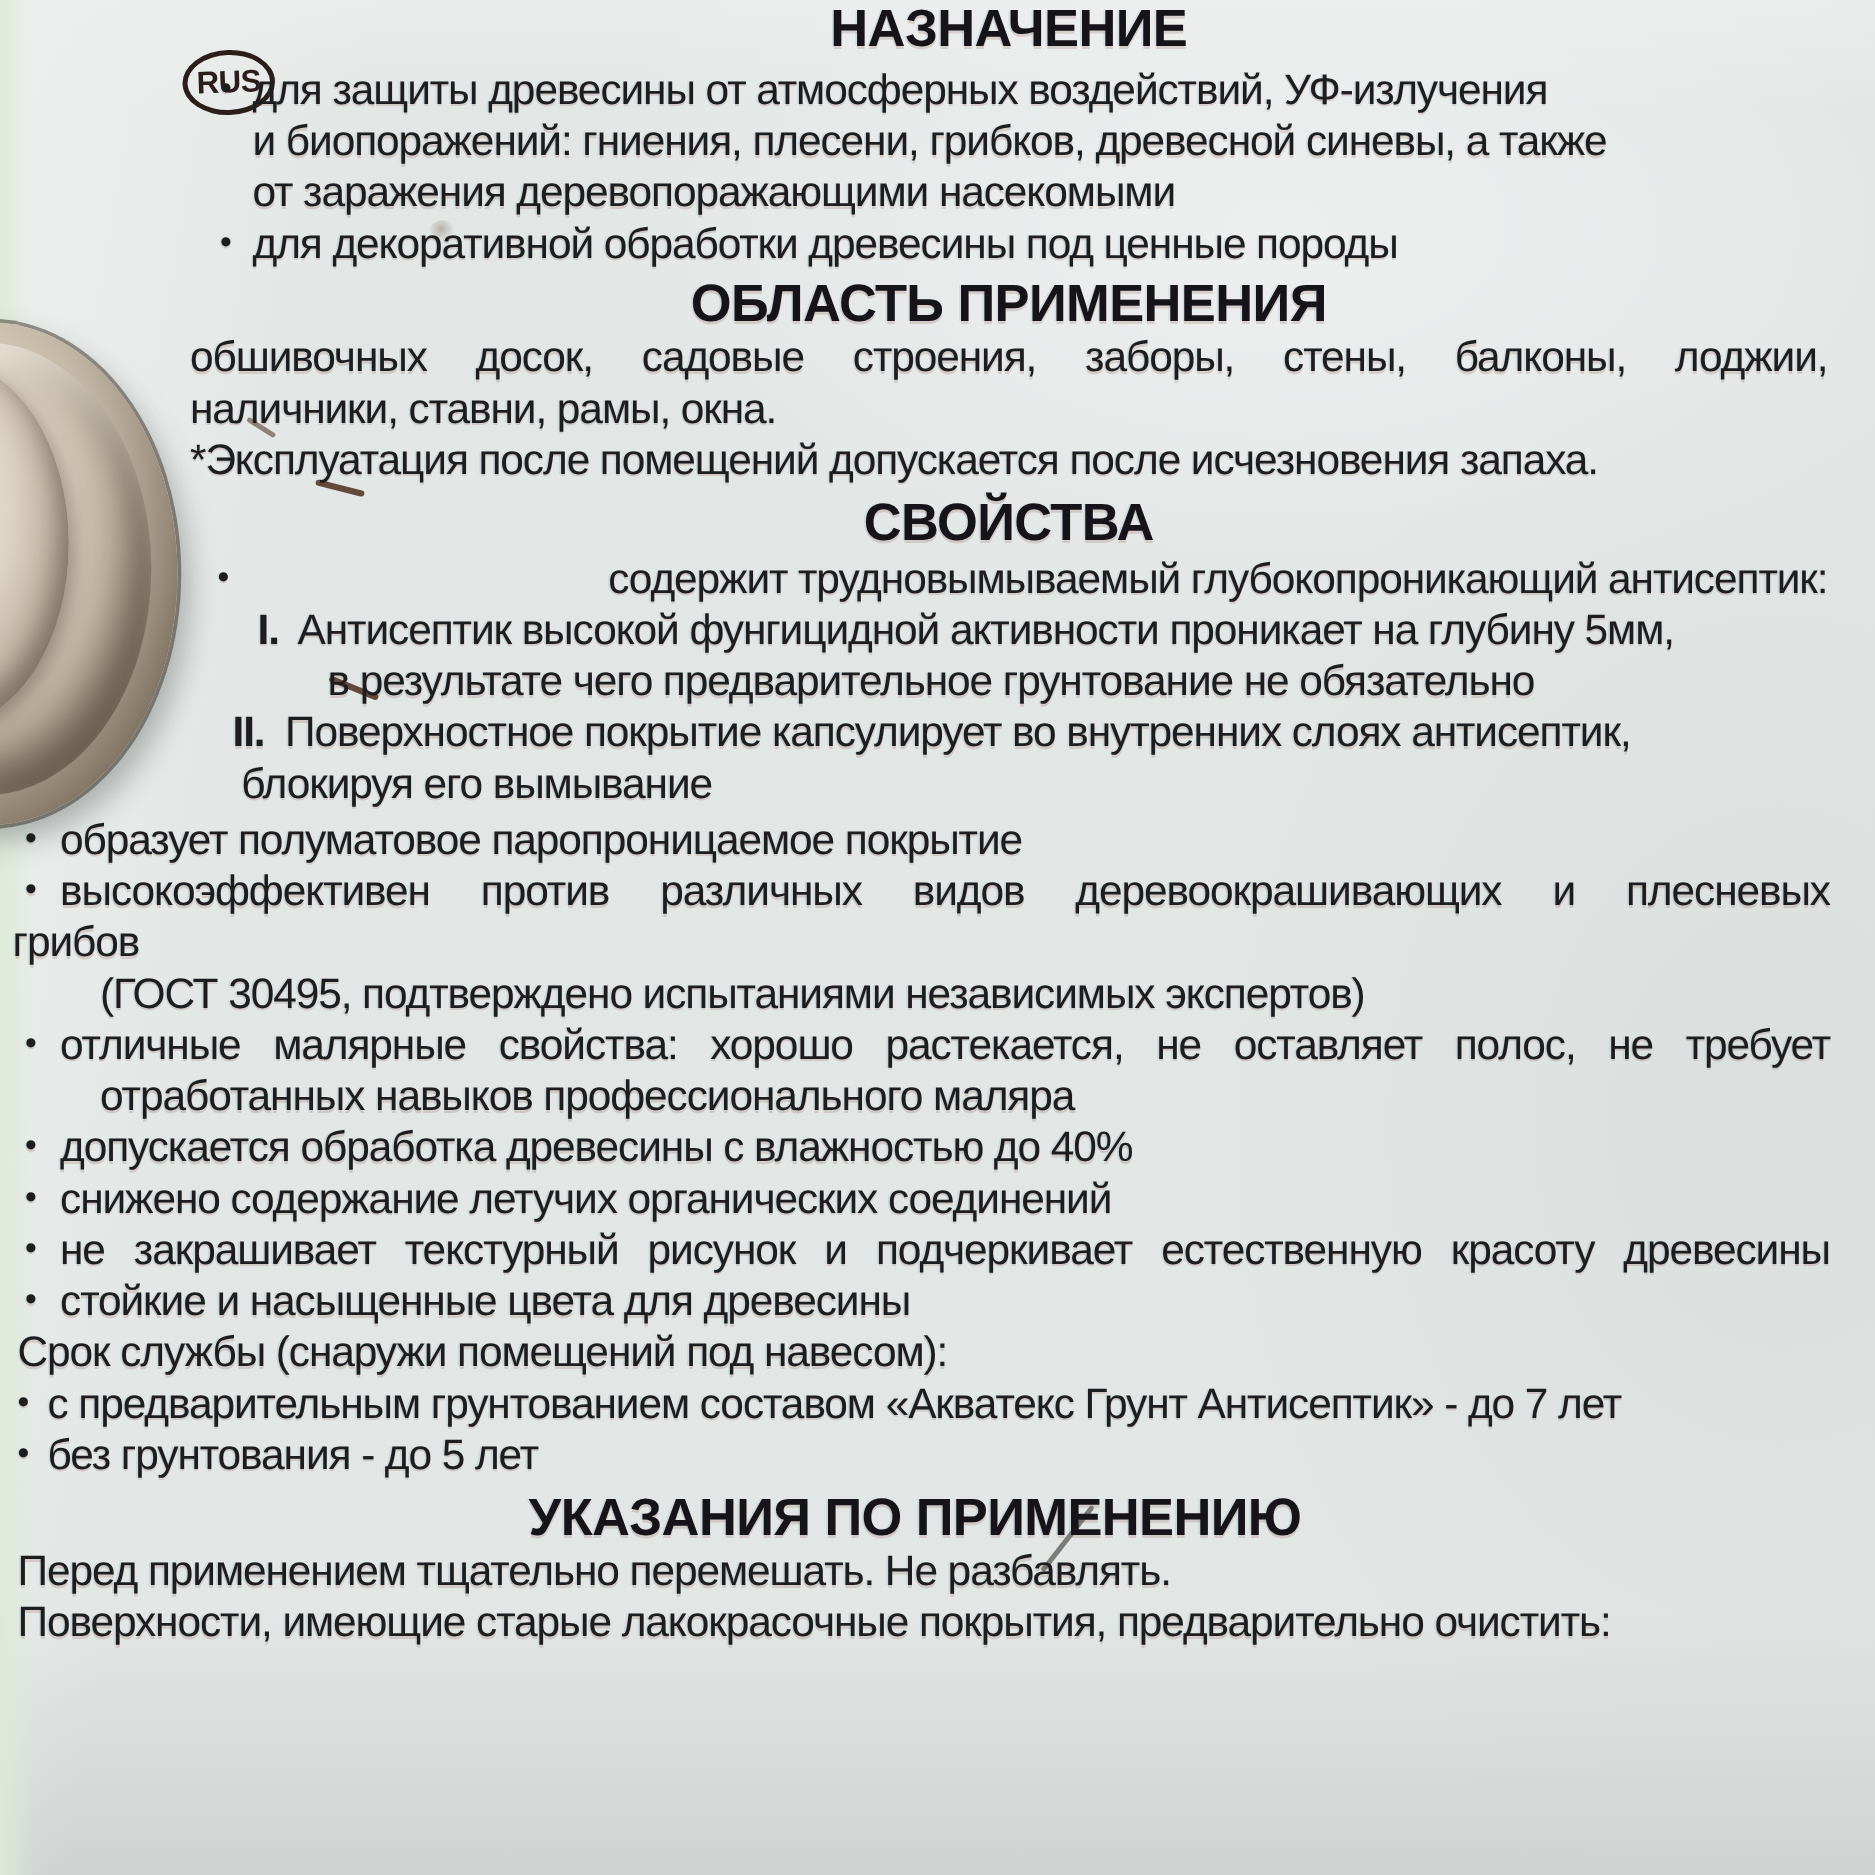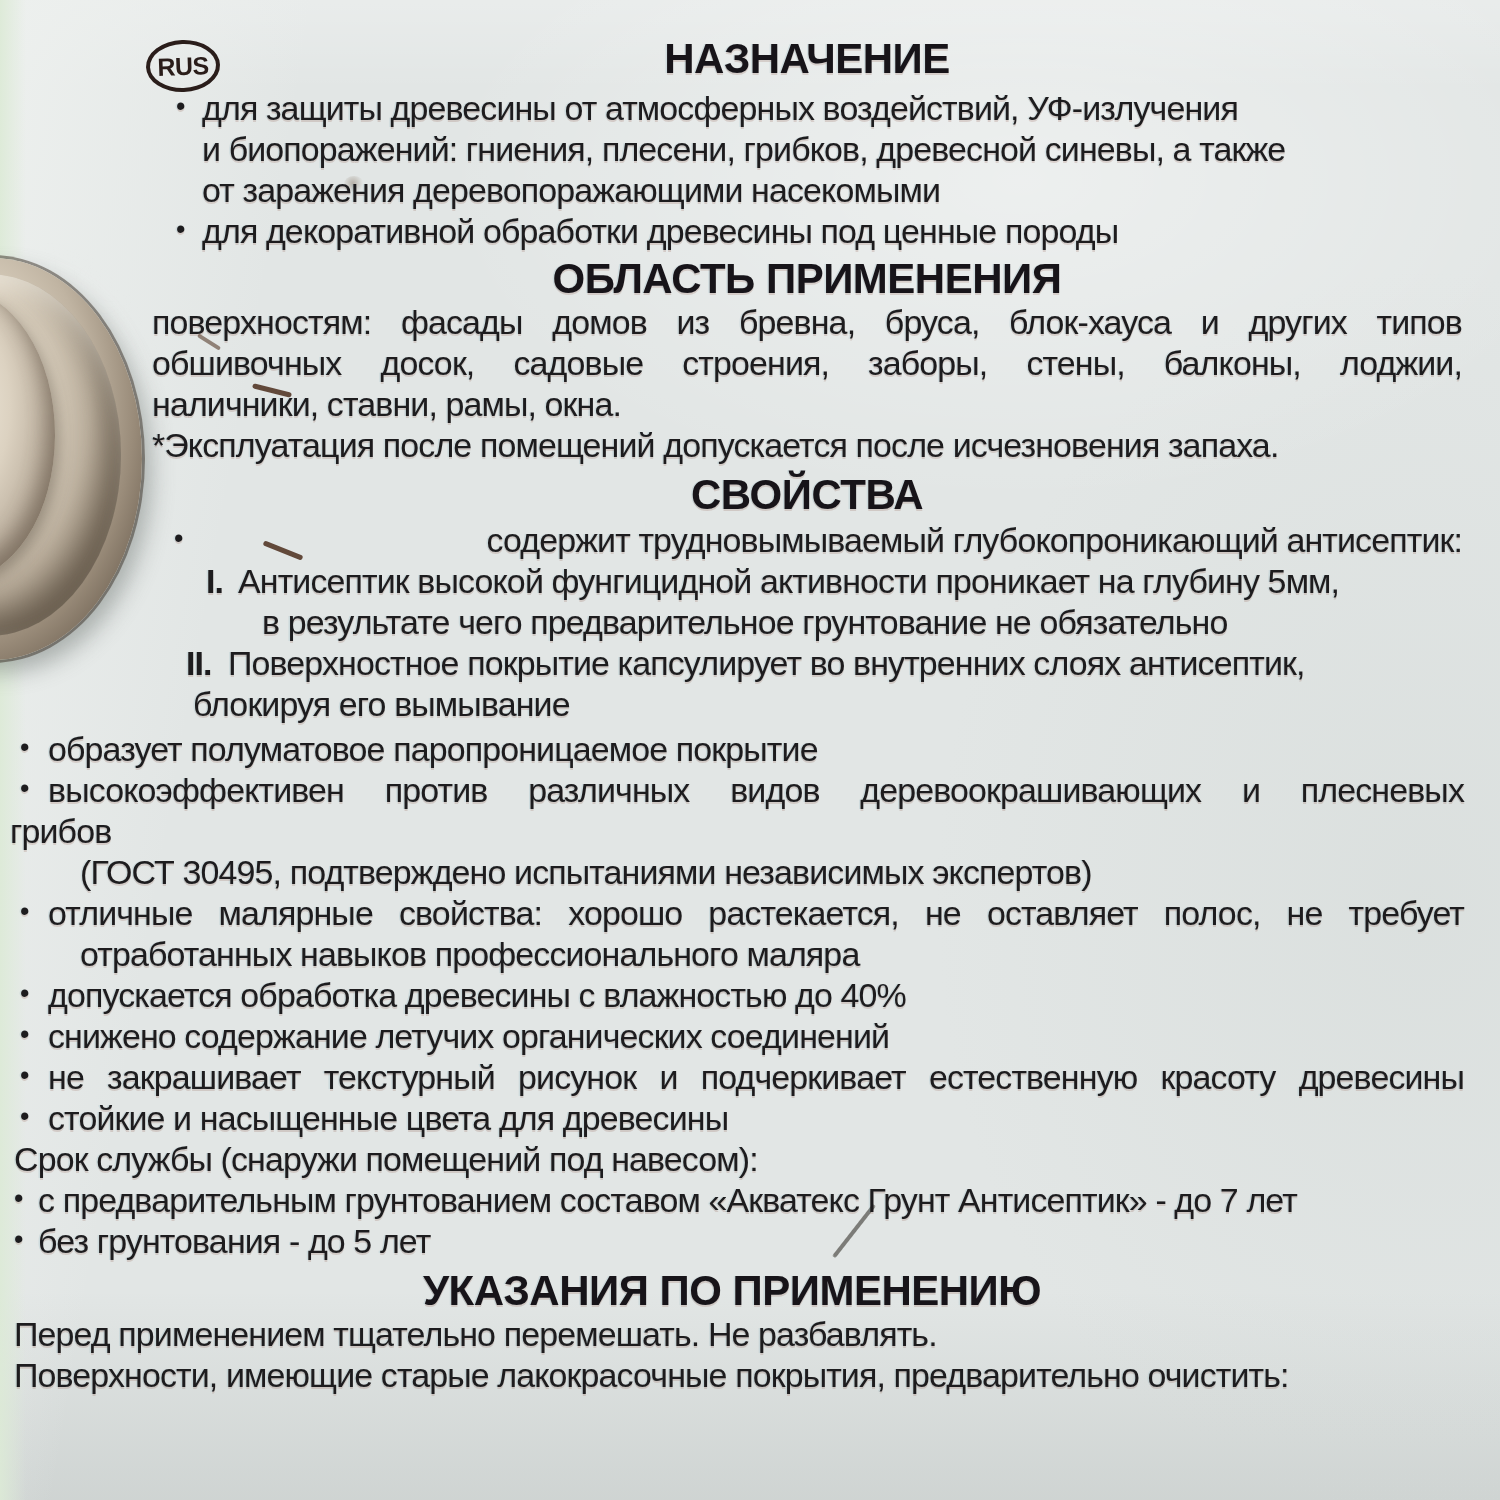--- a/index.html
+++ b/index.html
@@ -39,21 +39,21 @@
   
   .speck{position:absolute;left:344px;top:176px;width:20px;height:16px;border-radius:50%;
     background:radial-gradient(circle at 45% 45%, #b7b1a8, rgba(183,177,168,0) 72%);}
   .scratch{position:absolute;left:852px;top:1198px;width:4px;height:66px;background:#63625d;
     transform:rotate(38deg);border-radius:2px;opacity:.8;filter:blur(.4px);}
   
   .badge{position:absolute;left:146px;top:40px;width:66px;height:44px;border:4px solid #2a1d1a;
     border-radius:50%;display:flex;align-items:center;justify-content:center;
     font-weight:700;font-size:25px;letter-spacing:-.5px;color:#2a1d1a;transform:rotate(-2deg);}
   
-  .label{position:absolute;inset:0;padding-top:36px;
+  .label{position:absolute;inset:0;
     text-shadow:0 2px 0 rgba(118,52,28,.16), -1.5px 0 0 rgba(58,132,156,.13);}
   .h{font-weight:700;font-size:42px;line-height:46px;text-align:center;
      letter-spacing:-.5px;color:#171419;}
   .ln{font-size:34px;line-height:41px;letter-spacing:-.9px;white-space:nowrap;}
   .just{white-space:normal;text-align:justify;text-align-last:justify;}
   .bold{font-weight:400;}
   .sec-top{margin-left:152px;margin-right:38px;}
   .sec-low{margin-left:0;margin-right:36px;}
   .b-top{position:relative;padding-left:34px;margin-left:16px;}
   .b-top::before{content:"\2022";position:absolute;left:8px;top:-2px;font-size:27px;}
@@ -101,21 +101,20 @@
   <div class="label">
 
     <div class="sec-top">
       <div class="h">НАЗНАЧЕНИЕ</div>
       <div class="ln b-top mt6">для защиты древесины от атмосферных воздействий, УФ-излучения</div>
       <div class="ln" style="padding-left:34px;margin-left:16px;">и биопоражений: гниения, плесени, грибков, древесной синевы, а также</div>
       <div class="ln" style="padding-left:34px;margin-left:16px;">от заражения деревопоражающими насекомыми</div>
       <div class="ln b-top">для декоративной обработки древесины под ценные породы</div>
 
       <div class="h mt4">ОБЛАСТЬ ПРИМЕНЕНИЯ</div>
-      <div class="ln just">поверхностям: фасады домов из бревна, бруса, блок-хауса и других типов</div>
       <div class="ln just">обшивочных досок, садовые строения, заборы, стены, балконы, лоджии,</div>
       <div class="ln">наличники, ставни, рамы, окна.</div>
       <div class="ln">*Эксплуатация после помещений допускается после исчезновения запаха.</div>
 
       <div class="h mt6">СВОЙСТВА</div>
       <div class="ln intro-b mt2">содержит трудновымываемый глубокопроникающий антисептик:</div>
     </div>
 
     <div>
       <div class="ln itm">

